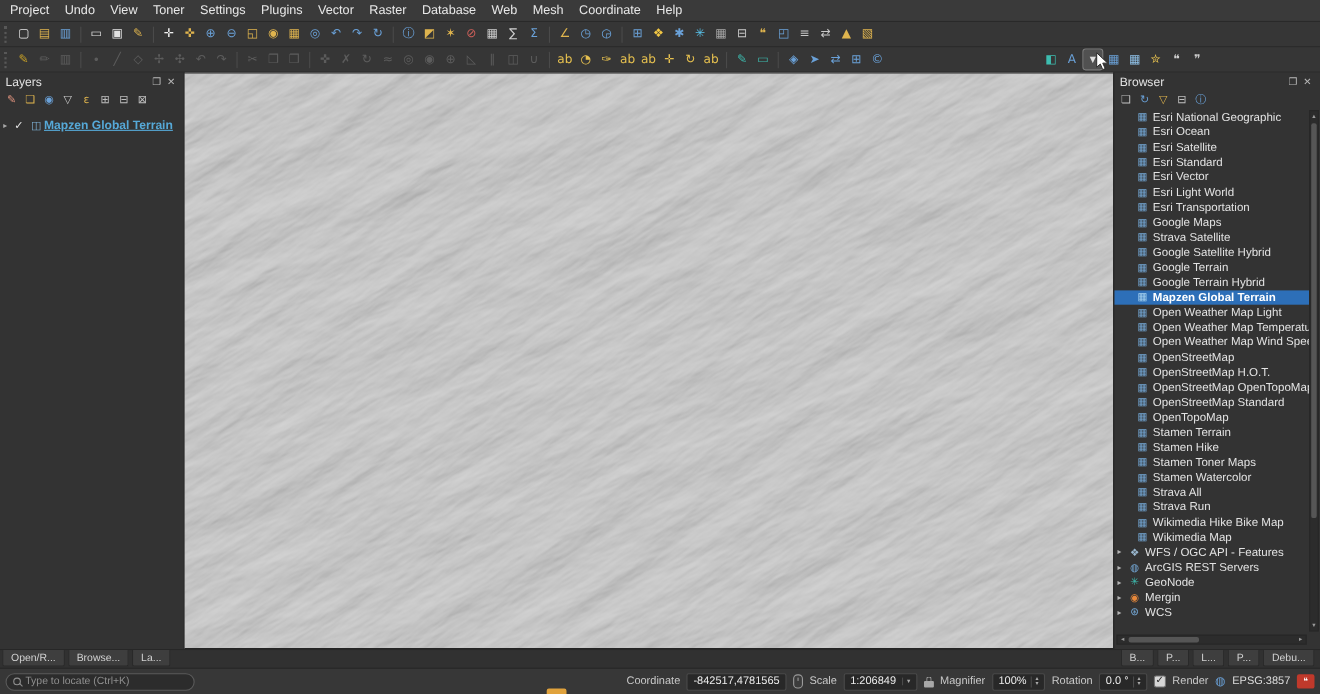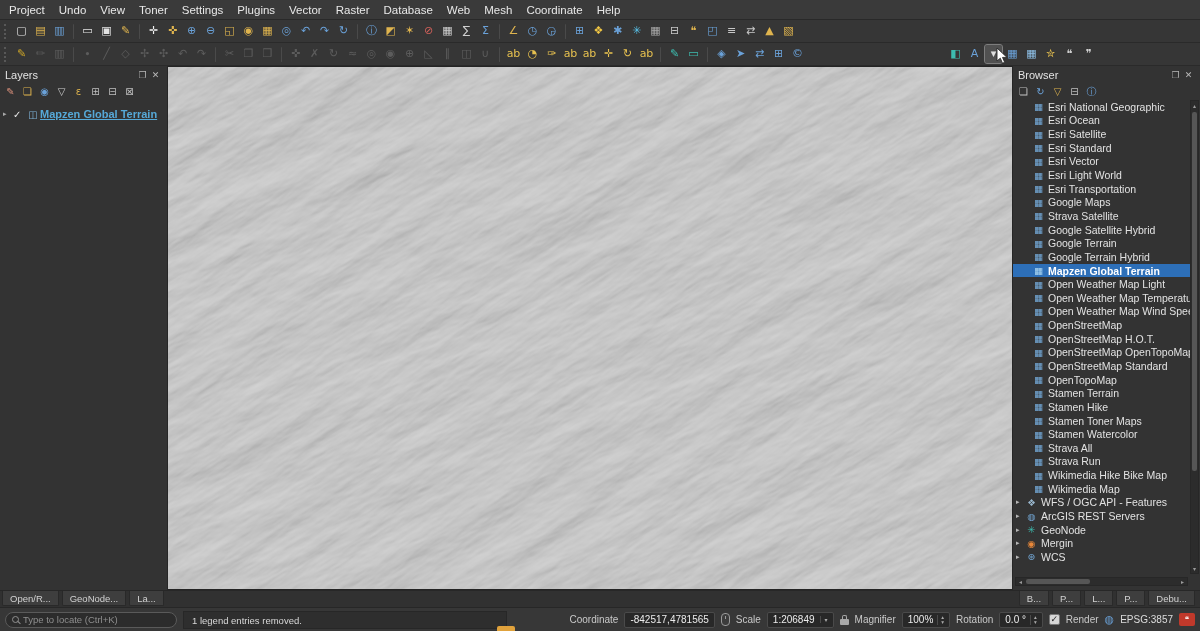--- a/index.html
+++ b/index.html
@@ -626,21 +626,21 @@
         <span class="h-arrow ha-right">▸</span>
       </div>
     </div>
   </div>
 
   <div id="dock-tabs">
     <div id="tabs-left" class="tab-group">
 
         <span class="dock-tab">Open/R...</span>
 
-        <span class="dock-tab">GeoNode...</span>
+        <span class="dock-tab">Browse...</span>
 
         <span class="dock-tab">La...</span>
       </div>
     <div id="tabs-right" class="tab-group">
 
         <span class="dock-tab">B...</span>
 
         <span class="dock-tab">P...</span>
 
         <span class="dock-tab">L...</span>
@@ -649,21 +649,20 @@
 
         <span class="dock-tab">Debu...</span>
       </div>
   </div>
 
   <div id="statusbar">
     <div class="locate-box">
       <span class="search-glyph"></span>
       <input placeholder="Type to locate (Ctrl+K)" style="">
     </div>
-    <div class="status-message">1 legend entries removed.</div>
     <div class="sb-spacer"></div>
 
     <span class="sb-label">Coordinate</span>
     <div class="sb-box coord">-842517,4781565</div>
     <span class="mouse-icon"></span>
 
     <span class="sb-label">Scale</span>
     <div class="sb-combo">
       <span>1:206849</span>
       <span class="combo-arrow">▾</span>

